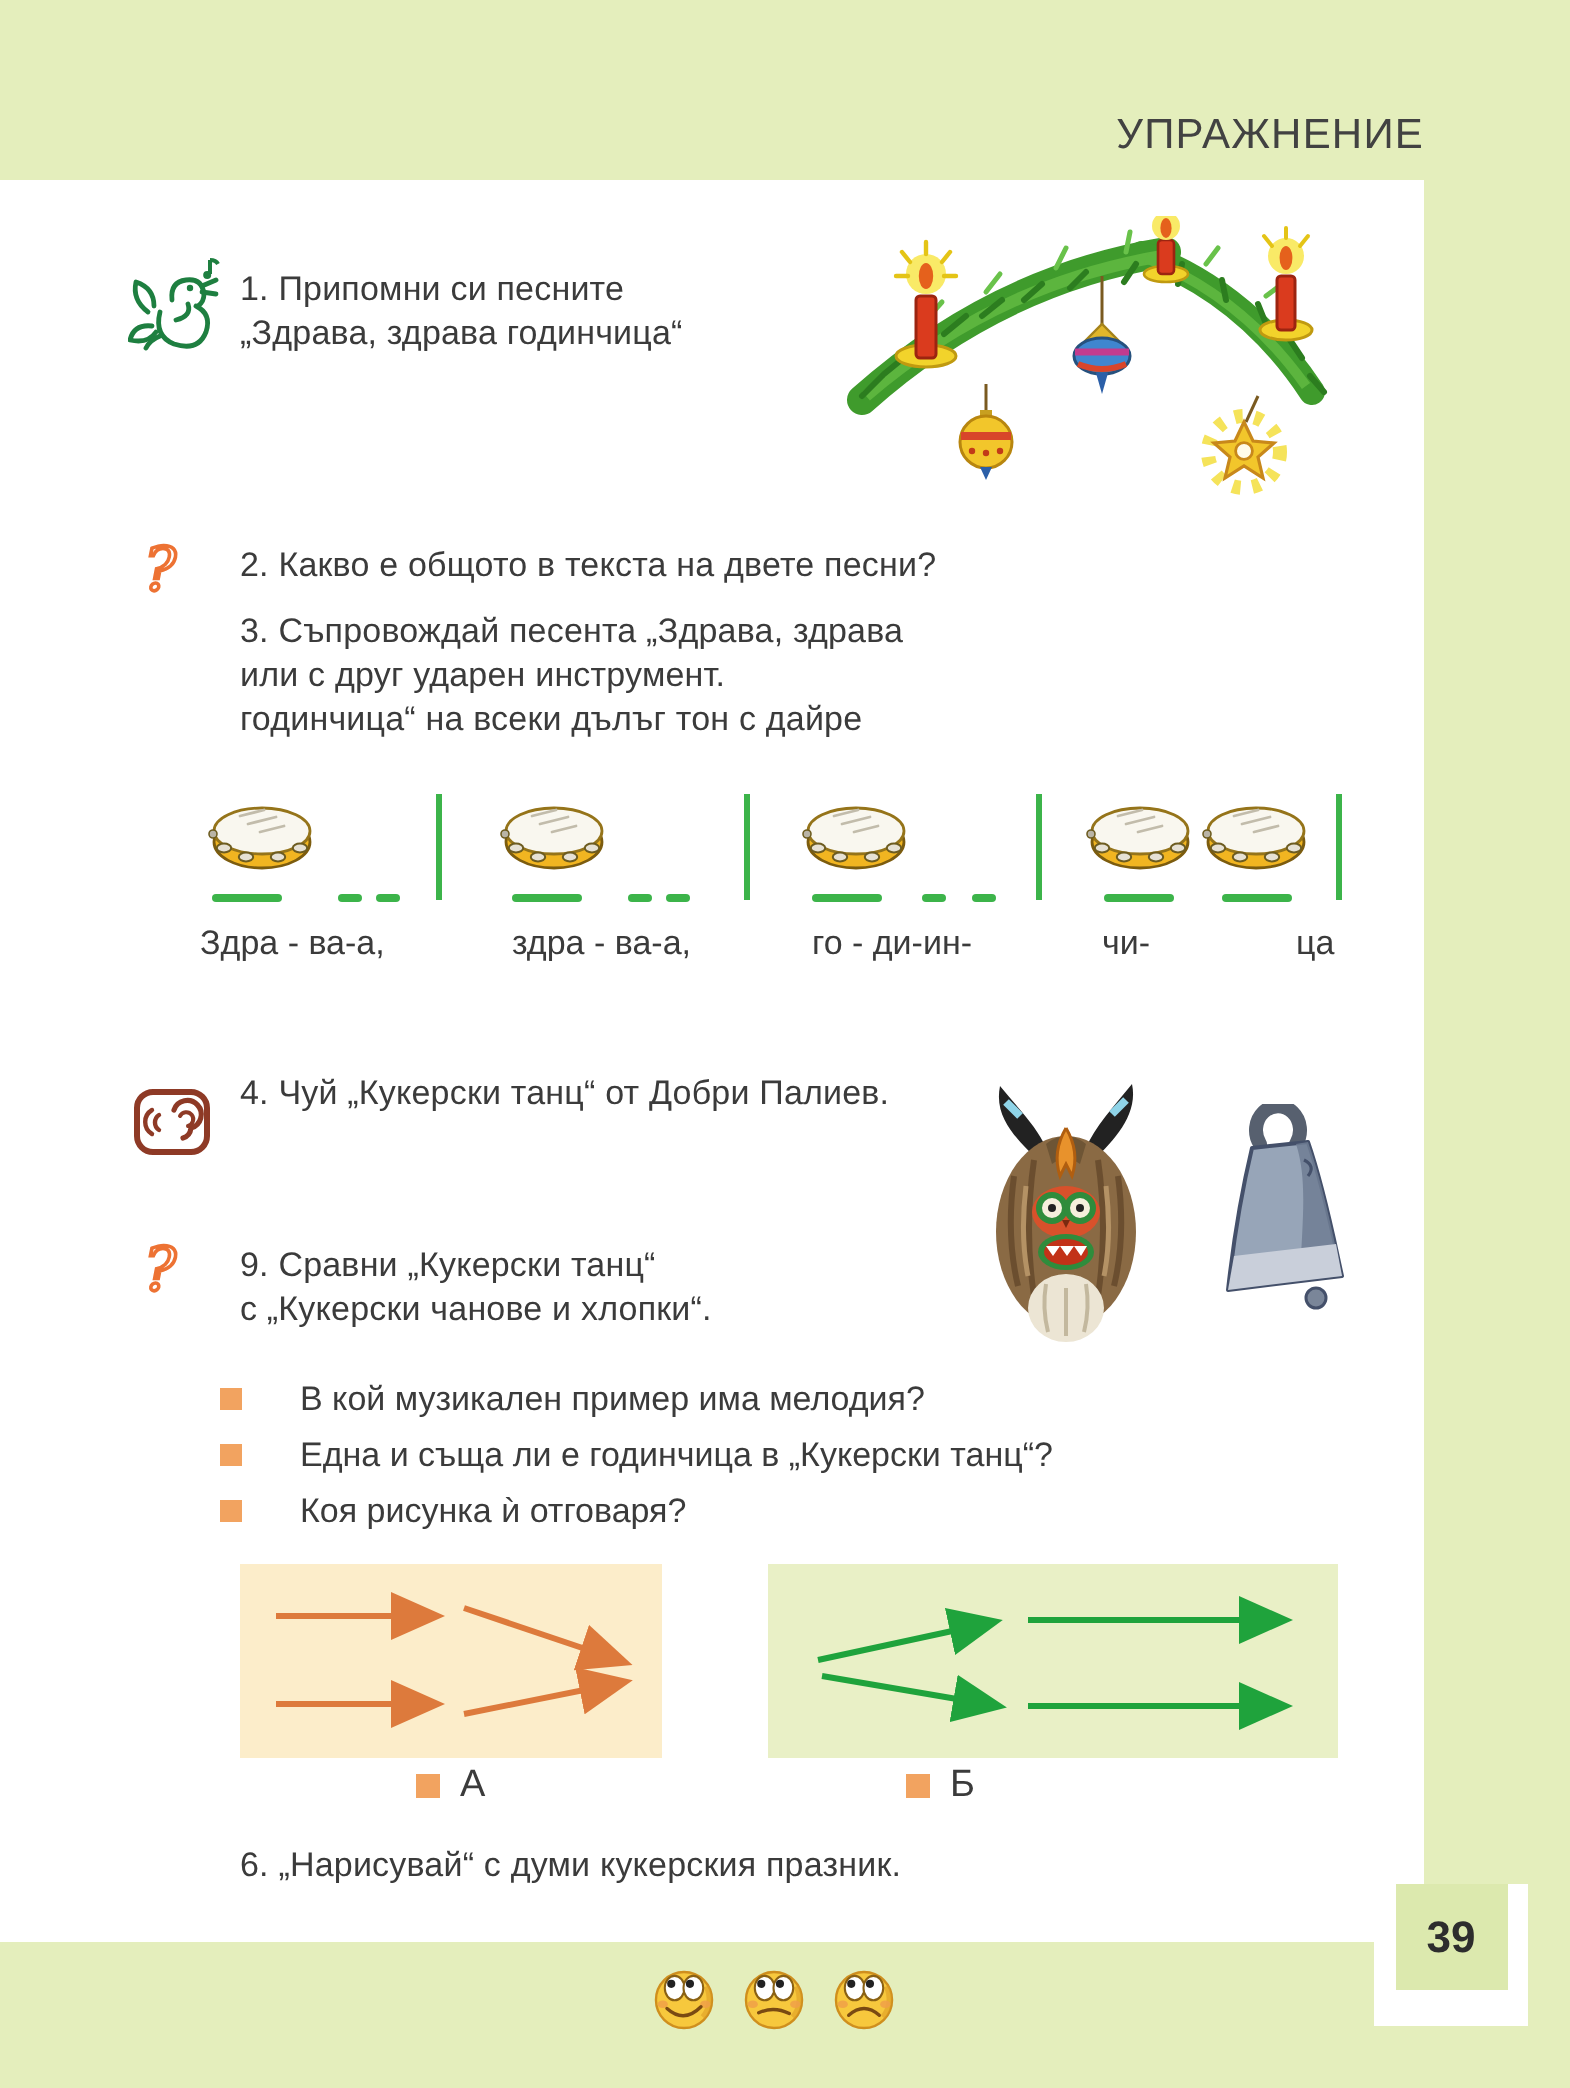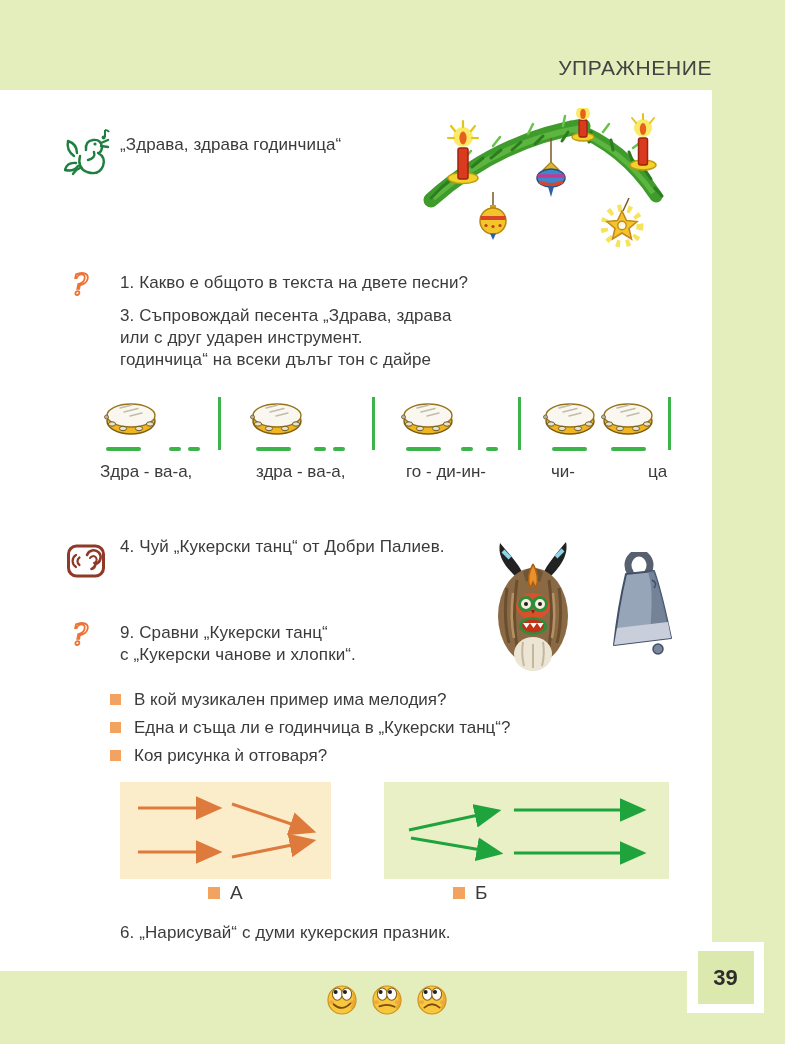--- a/index.html
+++ b/index.html
@@ -10,28 +10,28 @@
   .b-right{left:712px;top:0;width:73px;height:1044px;}
   .b-bottom{left:0;top:971px;width:785px;height:73px;}
   .hdr{position:absolute;top:56px;left:312px;width:400px;text-align:right;
        font-size:21px;letter-spacing:.6px;color:#424242;}
   .txt{position:absolute;font-size:17px;line-height:22px;letter-spacing:.1px;}
   .abs{position:absolute;}
   .dashL{position:absolute;width:35px;height:4px;border-radius:2px;background:var(--accent-green,#3cb44a);}
   .dashS{position:absolute;width:12px;height:4px;border-radius:2px;background:var(--accent-green,#3cb44a);}
   .barline{position:absolute;width:3px;height:53px;background:var(--accent-green,#3cb44a);}
   .syll{position:absolute;top:462px;font-size:17px;white-space:nowrap;}
-  .bullet{position:absolute;left:110px;display:flex;align-items:flex-start;gap:13px;font-size:17px;}
+  .bullet{position:absolute;left:110px;display:flex;align-items:flex-start;gap:29px;font-size:17px;}
   .bullet .sq{width:11px;height:11px;background:var(--bullet-orange,#f2a360);margin-top:4px;flex:none;}
   .boxA{position:absolute;left:120px;top:782px;width:211px;height:97px;background:var(--box-a-bg,#fcedca);}
   .boxB{position:absolute;left:384px;top:782px;width:285px;height:97px;background:var(--box-b-bg,#e9f0c6);}
   .lbl{position:absolute;display:flex;align-items:center;gap:10px;font-size:19px;}
   .lbl .sq{width:12px;height:12px;background:var(--bullet-orange,#f2a360);}
   .pagenum-outer{position:absolute;left:687px;top:942px;width:77px;height:71px;background:#ffffff;
-                 display:flex;align-items:center;justify-content:center;}
+                 display:flex;justify-content:center;}
   .pagenum-inner{width:56px;height:53px;background:#dce9ae;display:flex;align-items:center;
                  justify-content:center;font-size:22px;font-weight:bold;color:#2d2d2d;}
   .smiley{position:absolute;width:34px;height:34px;}
   svg{display:block;}
 </style>
 </head>
 <body>
 
 <svg width="0" height="0" style="position:absolute" aria-hidden="true">
   <defs>
@@ -105,20 +105,21 @@
       <path d="M16 42 q -5 2 -7 6"></path>
     </g>
     <circle cx="31" cy="18" r="1.6" fill="#1e7f40"></circle>
     <g stroke="#1e7f40" stroke-width="2">
       <path d="M41 4 v7" fill="none"></path>
         <path d="M41 4 q 3 0 4 2" fill="none"></path>
       <circle cx="39.6" cy="11.5" r="2" fill="#1e7f40" stroke="none"></circle>
     </g>
   </svg>
   <div class="txt" style="left:120px;top:134px">
+    <div>1. Припомни си песните</div>
     <div>„Здрава, здрава годинчица“</div>
   </div>
 
   <svg class="abs" style="left:423px;top:108px" width="287" height="148" viewBox="0 0 287 148">
     <path d="M8 92 Q 75 32 160 18" stroke="#3f9b2c" stroke-width="15" fill="none" stroke-linecap="round"></path>
     <path d="M148 19 Q 200 38 233 88" stroke="#3f9b2c" stroke-width="13" fill="none" stroke-linecap="round"></path>
     <path d="M10 90 Q 75 34 158 20" stroke="#5cb53e" stroke-width="6" fill="none"></path>
     <path d="M150 21 Q 198 40 230 85" stroke="#5cb53e" stroke-width="5" fill="none"></path>
     <g stroke="#2c7d1f" stroke-width="3" stroke-linecap="round">
       <path d="M18 80 l-10 10"></path>
@@ -189,21 +190,21 @@
 
     <line x1="206" y1="90" x2="200" y2="103" stroke="#7a5a20" stroke-width="1.5"></line>
     <circle cx="199" cy="118" r="18" fill="none" stroke="#f5e35a" stroke-width="7" stroke-dasharray="4 6"></circle>
     <polygon points="199,103 203.5,112.5 214,113.5 206,120.5 208.5,131 199,125 189.5,131 192,120.5 184,113.5 194.5,112.5" fill="#f2c62b" stroke="#c8881a" stroke-width="1.6"></polygon>
     <circle cx="199" cy="117.5" r="4.2" fill="#fffbe8" stroke="#c8881a" stroke-width="1.4"></circle>
   </svg>
 
   <svg class="abs" style="left:67px;top:268px" width="27" height="38">
     <use href="#sym-qmark"></use>
   </svg>
-  <div class="txt" style="left:120px;top:272px">1. Какво е общото в текста на двете песни?</div>
+  <div class="txt" style="left:120px;top:272px">2. Какво е общото в текста на двете песни?</div>
 
   <div class="txt" style="left:120px;top:305px">
     <div>3. Съпровождай песента „Здрава, здрава</div>
     <div>или с друг ударен инструмент.</div>
     <div>годинчица“ на всеки дълъг тон с дайре</div>
   </div>
 
   <svg class="abs" style="left:103px;top:397px" width="56" height="40">
       <use href="#sym-tamb"></use>
     </svg>

